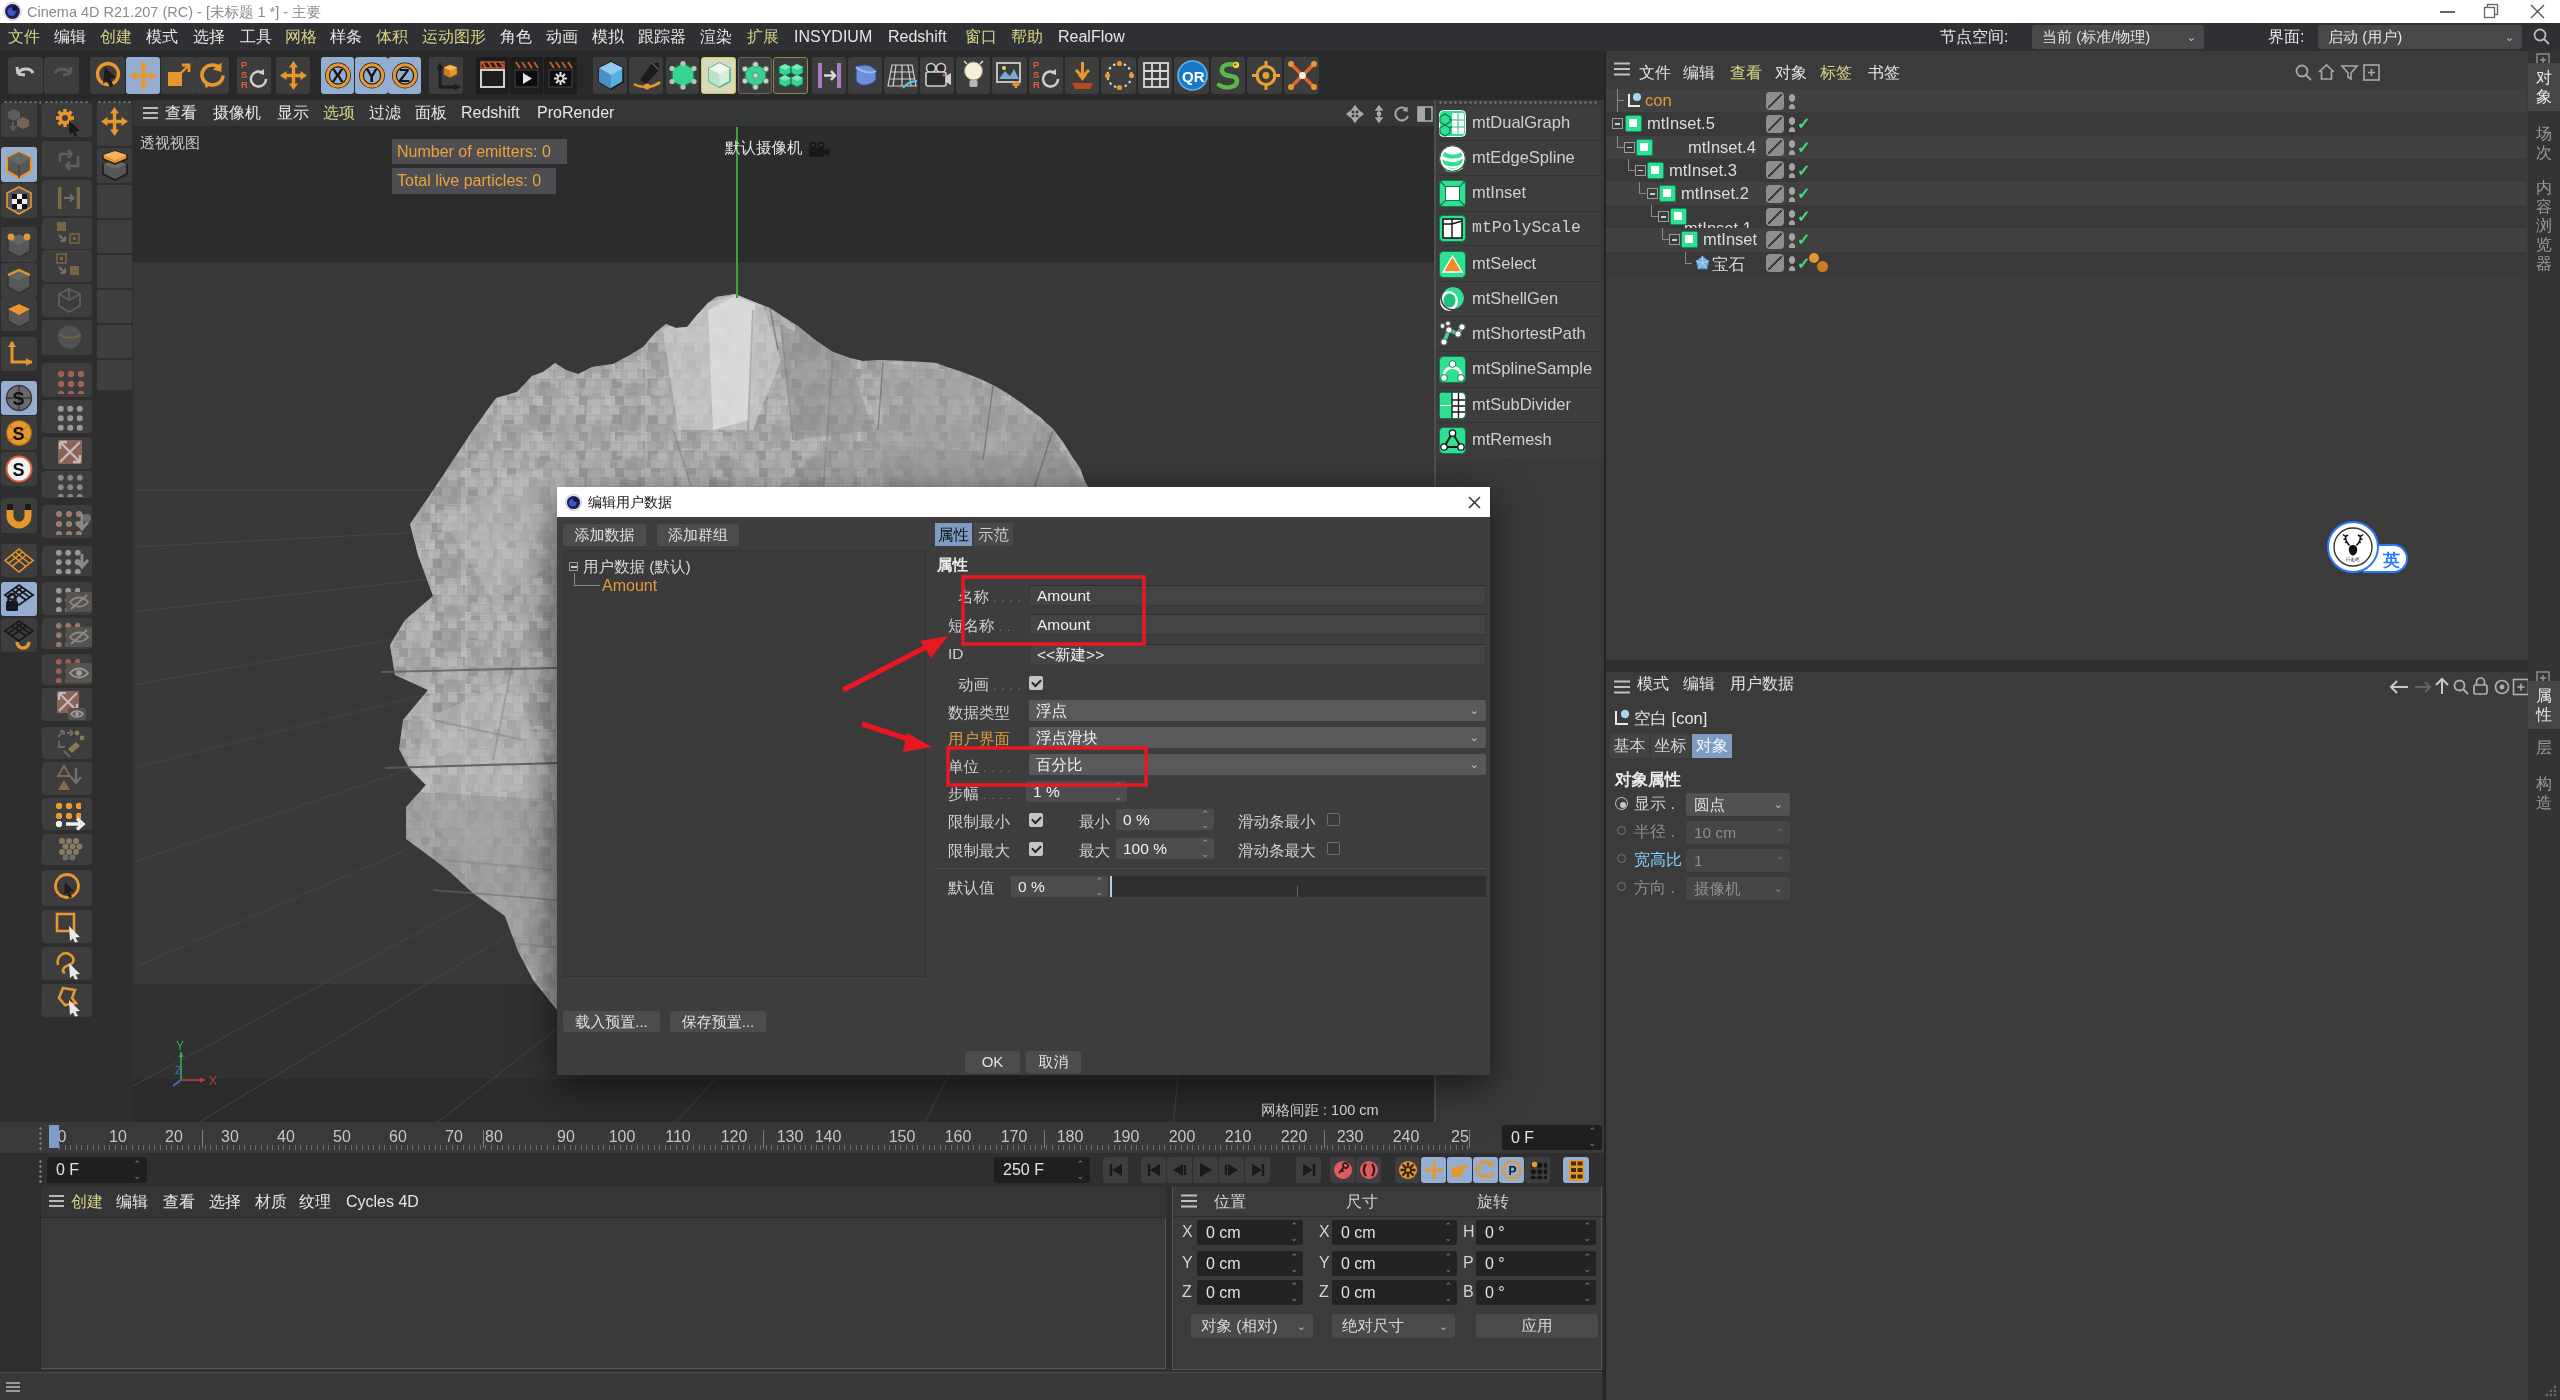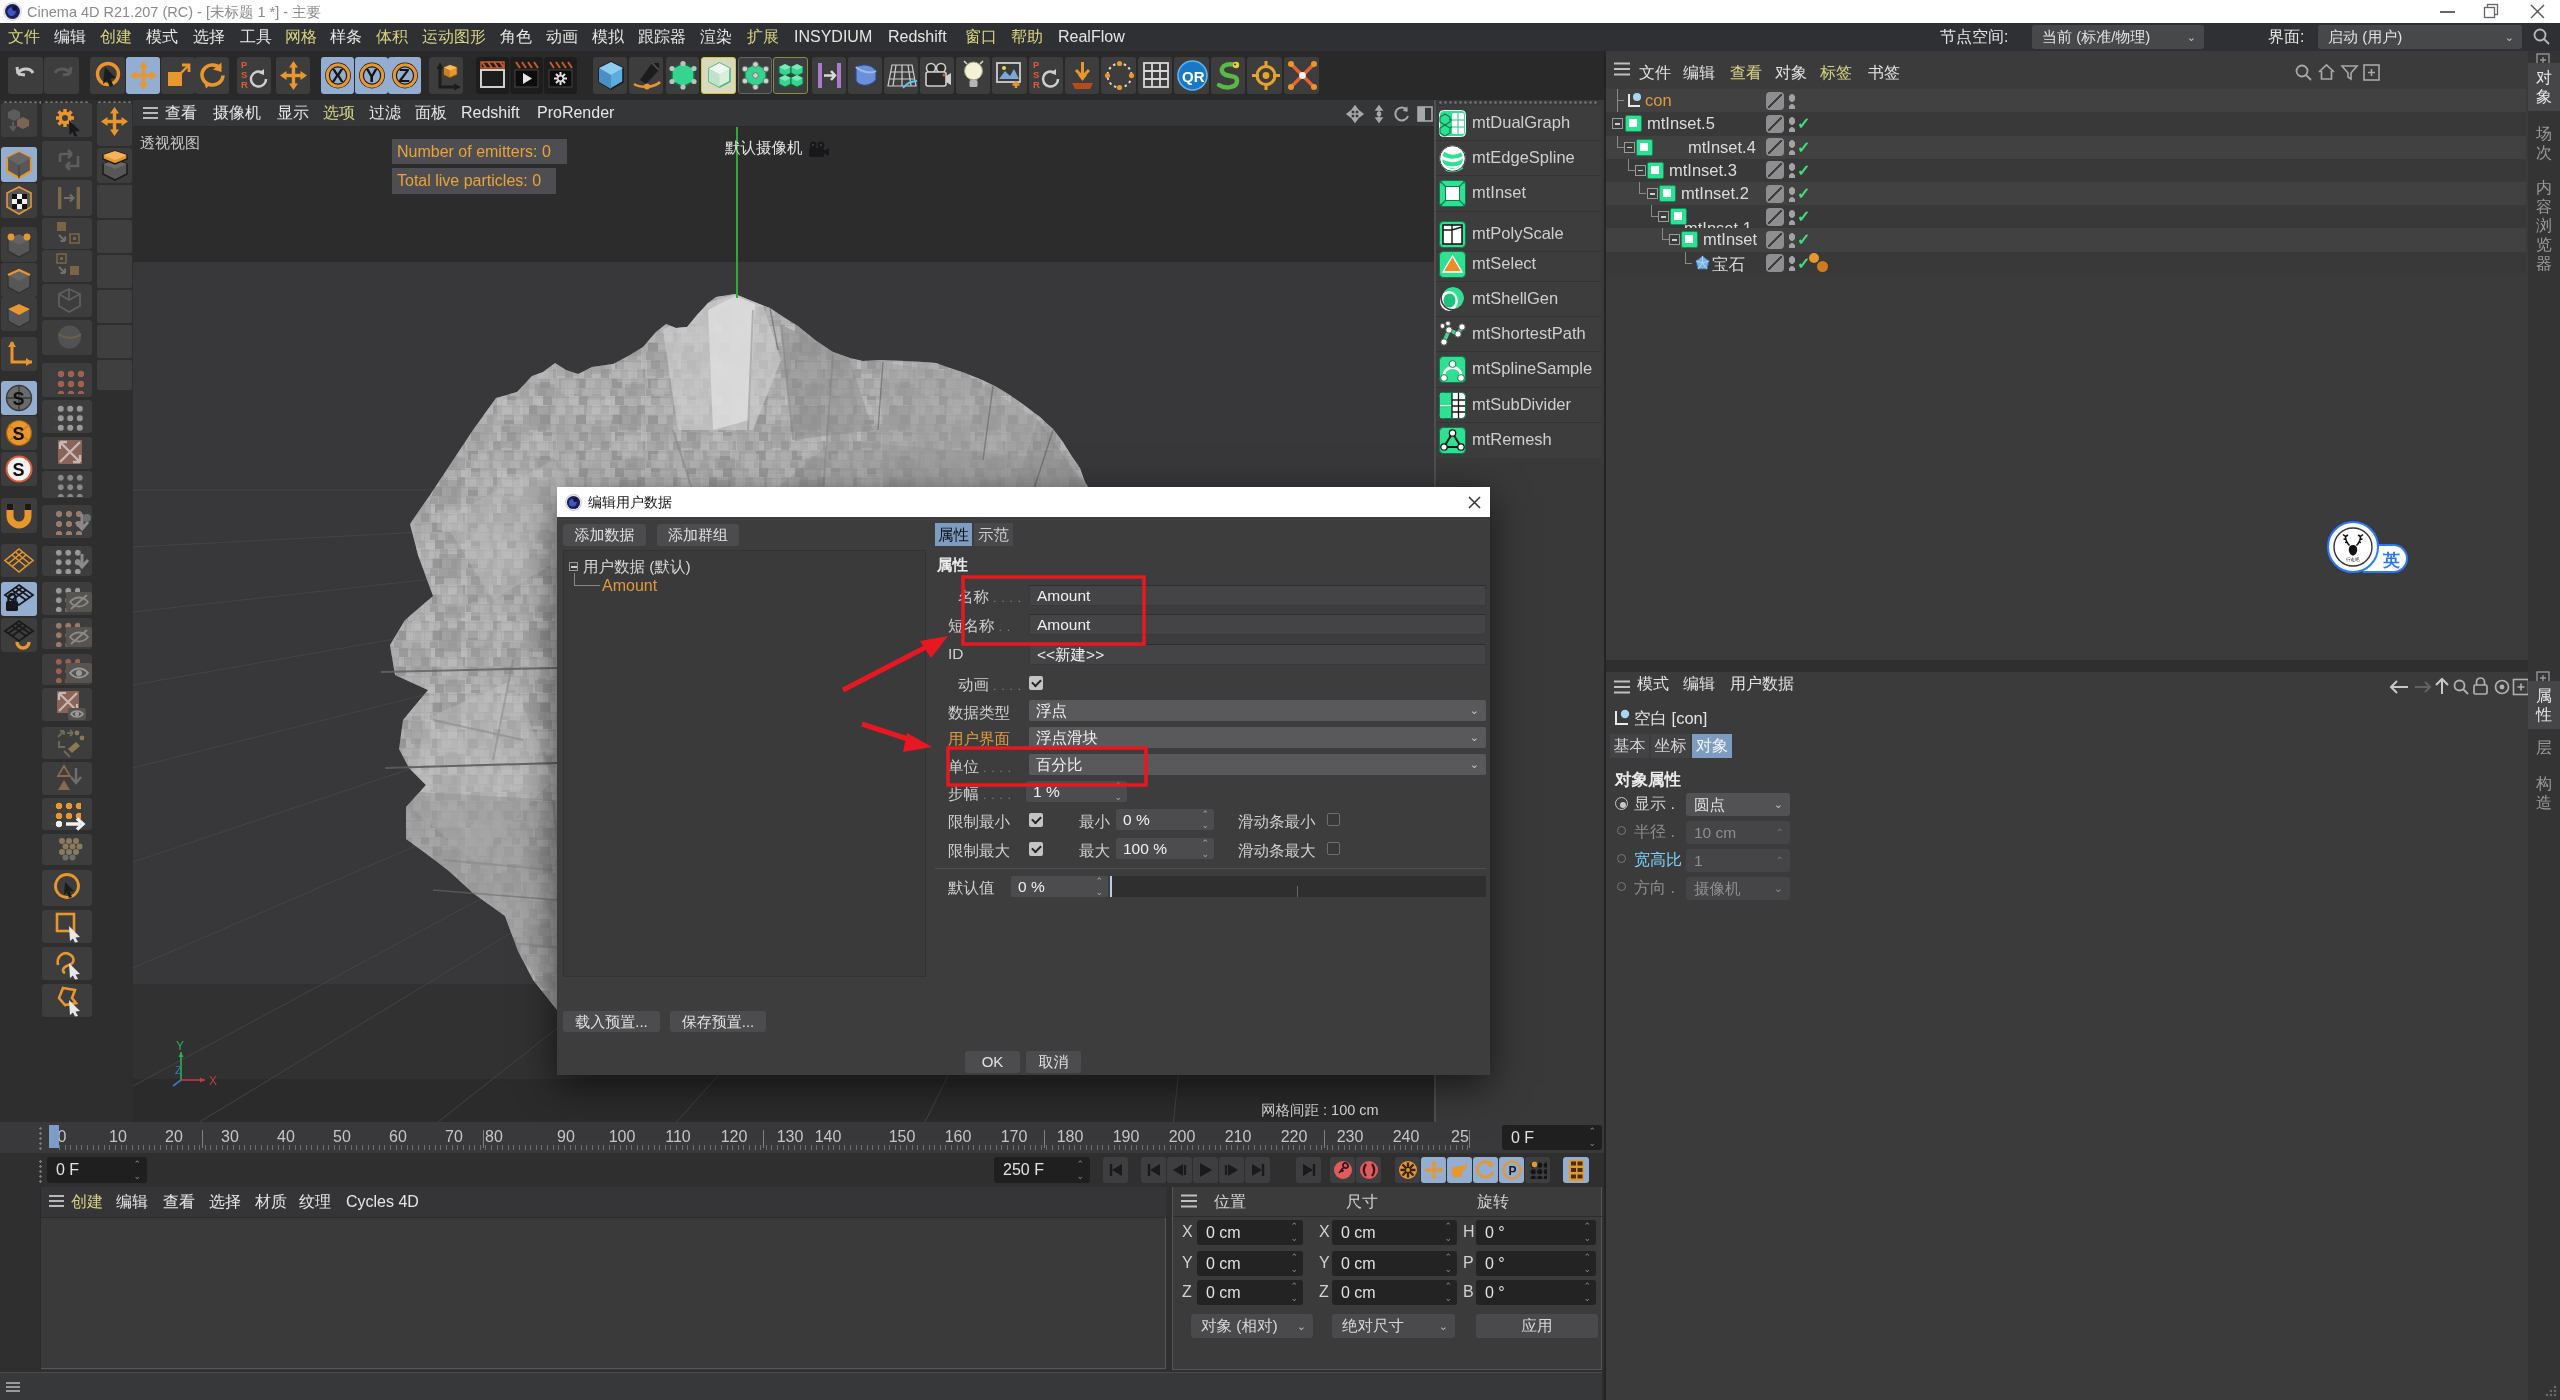--- a/index.html
+++ b/index.html
@@ -815,21 +815,21 @@
       <div class="mtlabel">mtEdgeSpline</div>
     </div>
     <div class="mtrow" style="top:70.4px;">
       <svg style="left:3px;top:4px;" width="27" height="27" viewBox="0 0 27 27">
             <rect x="0.5" y="0.5" width="26" height="26" rx="4" fill="#2fe092" stroke="#0d7a4c" stroke-width="1"></rect>
             <rect x="6.5" y="6.5" width="14" height="14" fill="#fff" stroke="#0d7a4c" stroke-width="1"></rect>
             <path d="M1 1 L7 7 M26 1 L20 7 M1 26 L7 20 M26 26 L20 20" stroke="#0d7a4c" stroke-width="1.2"></path>
           </svg>
       <div class="mtlabel">mtInset</div>
     </div>
-    <div class="mtrow" style="top:111px;">
+    <div class="mtrow" style="top:105px;font-family:Liberation Mono, monospace;">
       <svg style="left:3px;top:4px;" width="27" height="27" viewBox="0 0 27 27">
             <rect x="0.5" y="0.5" width="26" height="26" rx="4" fill="#2fe092" stroke="#0d7a4c" stroke-width="1"></rect>
             <rect x="4" y="4" width="19" height="19" fill="#fff" stroke="#17171a" stroke-width="1.6"></rect>
             <path d="M13 4 L13 23 M4 9 L13 9 L23 6" stroke="#17171a" stroke-width="1.4" fill="none"></path>
           </svg>
       <div class="mtlabel">mtPolyScale</div>
     </div>
     <div class="mtrow" style="top:140.8px;">
       <svg style="left:3px;top:4px;" width="27" height="27" viewBox="0 0 27 27">
             <rect x="0.5" y="0.5" width="26" height="26" rx="4" fill="#2fe092" stroke="#0d7a4c" stroke-width="1"></rect>

